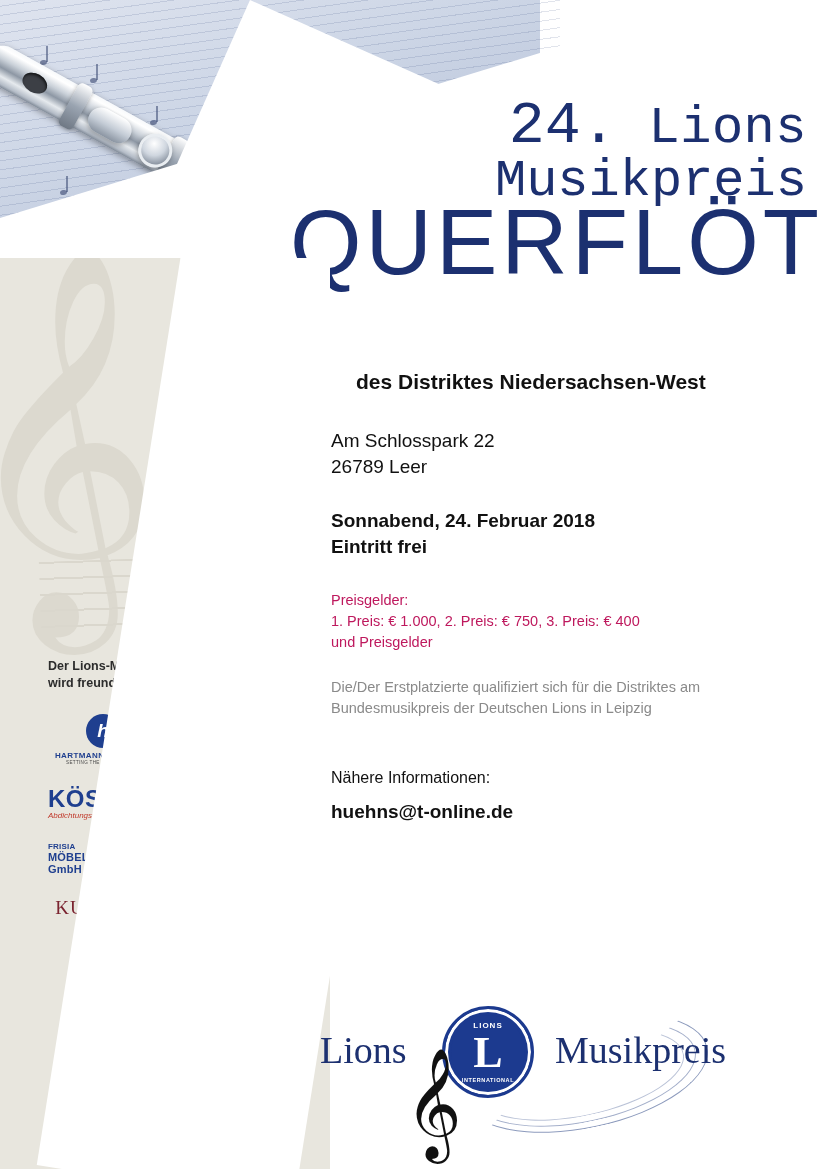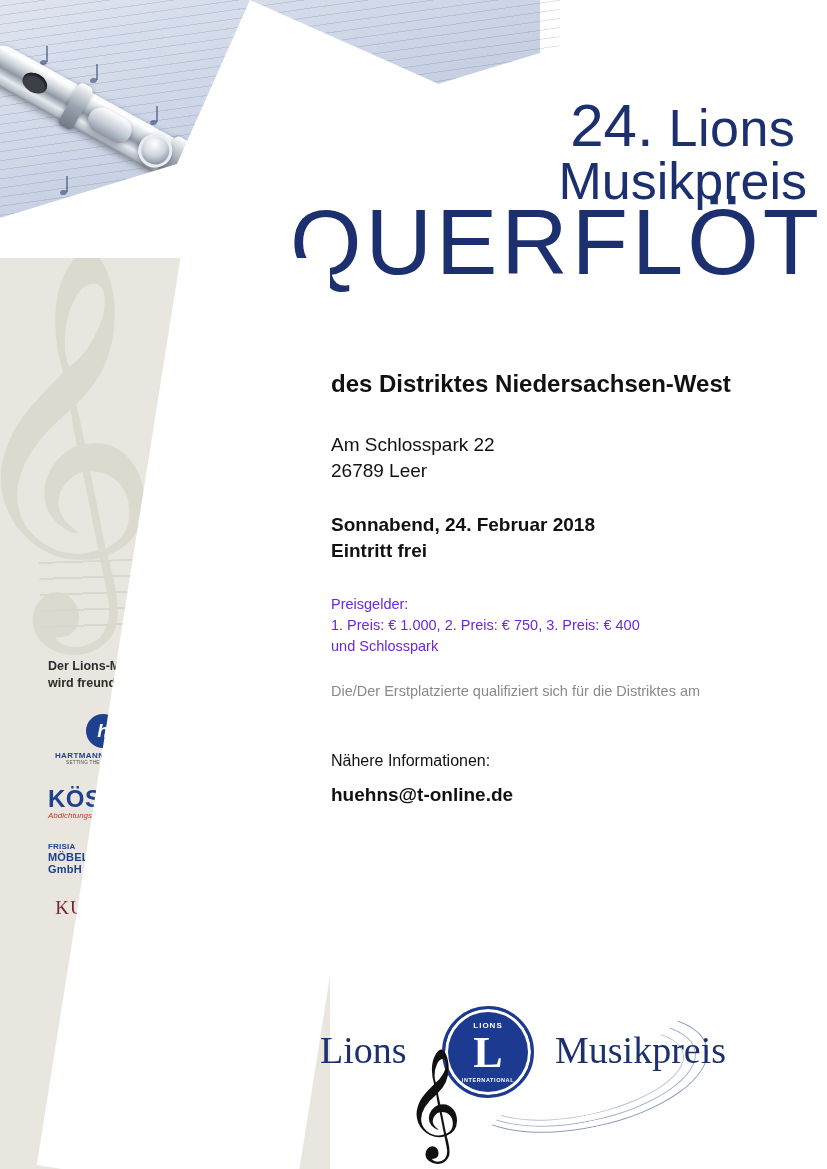--- a/index.html
+++ b/index.html
@@ -116,23 +116,23 @@
     position:absolute;
     width: 26px; height: 19px; border-radius:50%;
     background: #3c3f45;
     box-shadow: inset 0 2px 3px rgba(0,0,0,.7);
   }
 
   
   .title-lions {
     position: absolute;
     right: 20px; top: 100px;
-    text-align: center;
+    text-align: right;
     color: #1c3070;
-    font-family: Liberation Sans, sans-serif;
+    font-family: Liberation Mono, monospace;
   }
   .title-lions .l1 {
     font-size: 52px; line-height: 52px; font-weight: 400; letter-spacing: .5px;
     white-space: nowrap;
   }
   .title-lions .num {
     font-size: 60px; font-weight: 400; letter-spacing:0;
   }
   .title-lions .l2 {
     font-size: 52px; line-height: 54px; font-weight: 400; white-space: nowrap;
@@ -250,30 +250,30 @@
   .logo-kultur .k3 { font-size:5px; color:#7b2430; letter-spacing:.6px; }
 
   
   .content {
     position: absolute;
     left: 331px; top: 370px;
     width: 480px;
     color: #1a1a1a;
   }
   .c-head {
-    font-size: 24px; font-weight: 700; color:#111; margin-bottom: 34px;
+    font-size: 21px; font-weight: 700; color:#111; margin-bottom: 34px; margin-left: 25px;
   }
   .c-addr {
     font-size: 19px; line-height: 26px; color:#111; margin-bottom: 28px;
   }
   .c-date {
     font-size: 19px; line-height: 26px; font-weight: 600; color:#111; margin-bottom: 30px;
   }
   .c-prize {
-    font-size: 14.5px; line-height: 21px; color:#6d28d9; margin-bottom: 24px; margin-top: 8px;
+    font-size: 14.5px; line-height: 21px; color:#be185d; margin-bottom: 24px; margin-top: 8px;
   }
   .c-qual {
     font-size: 14.5px; line-height: 21px; color:#8a8a8a; margin-bottom: 50px;
   }
   .c-info-label { font-size: 16px; color:#111; margin-bottom: 14px; }
   .c-mail { font-size: 19px; font-weight: 700; color:#111; }
   .c-web { font-size: 16px; color:#111; }
   .c-web b { font-weight: 700; font-size: 17px; }
 
   
@@ -421,25 +421,26 @@
     </div>
 
     <div class="c-date">
       <div>Sonnabend, 24. Februar 2018</div>
       <div>Eintritt frei</div>
     </div>
 
     <div class="c-prize">
       <div>Preisgelder:</div>
       <div>1. Preis: € 1.000, 2. Preis: € 750, 3. Preis: € 400</div>
-      <div>und Schlosspark</div>
+      <div>und Preisgelder</div>
     </div>
 
     <div class="c-qual">
       <div>Die/Der Erstplatzierte qualifiziert sich für die Distriktes am</div>
+      <div>Bundesmusikpreis der Deutschen Lions in Leipzig</div>
     </div>
 
     <div class="c-info-label">Nähere Informationen:</div>
     <div class="c-mail">huehns@t-online.de</div>
   </div>
 
   <div class="bottom-logo">
     <div class="bl-swoosh s1"></div>
     <div class="bl-swoosh s2"></div>
     <div class="bl-swoosh s3"></div>

